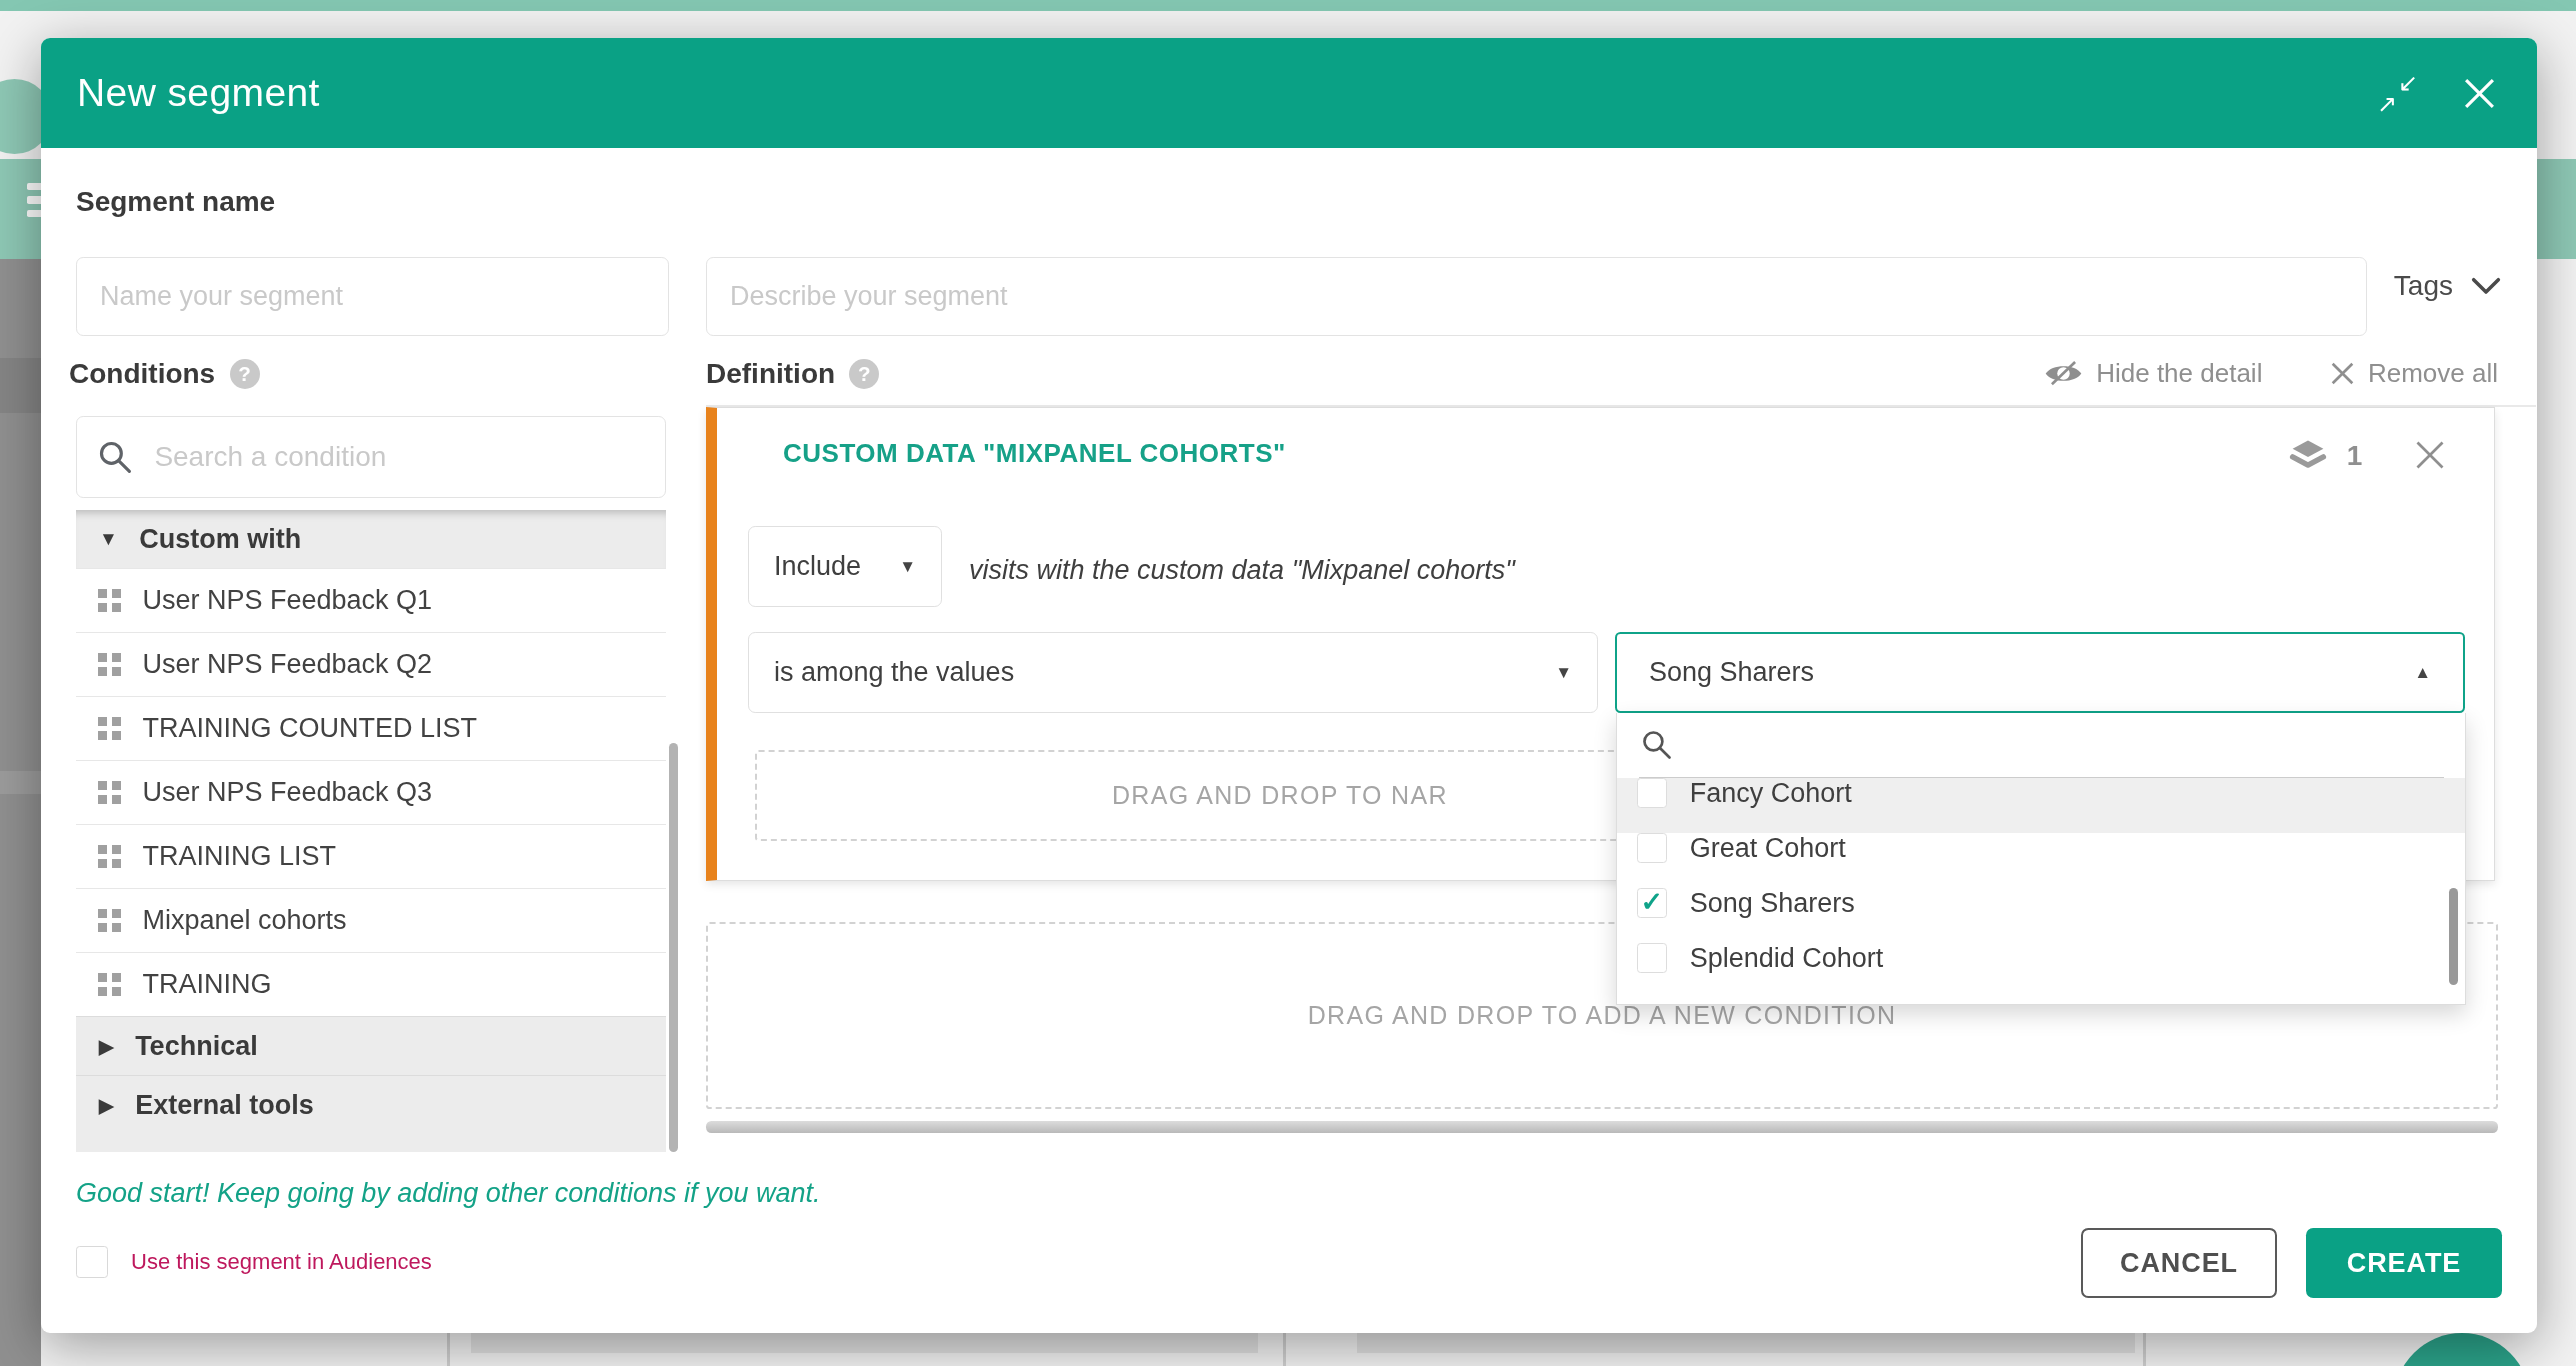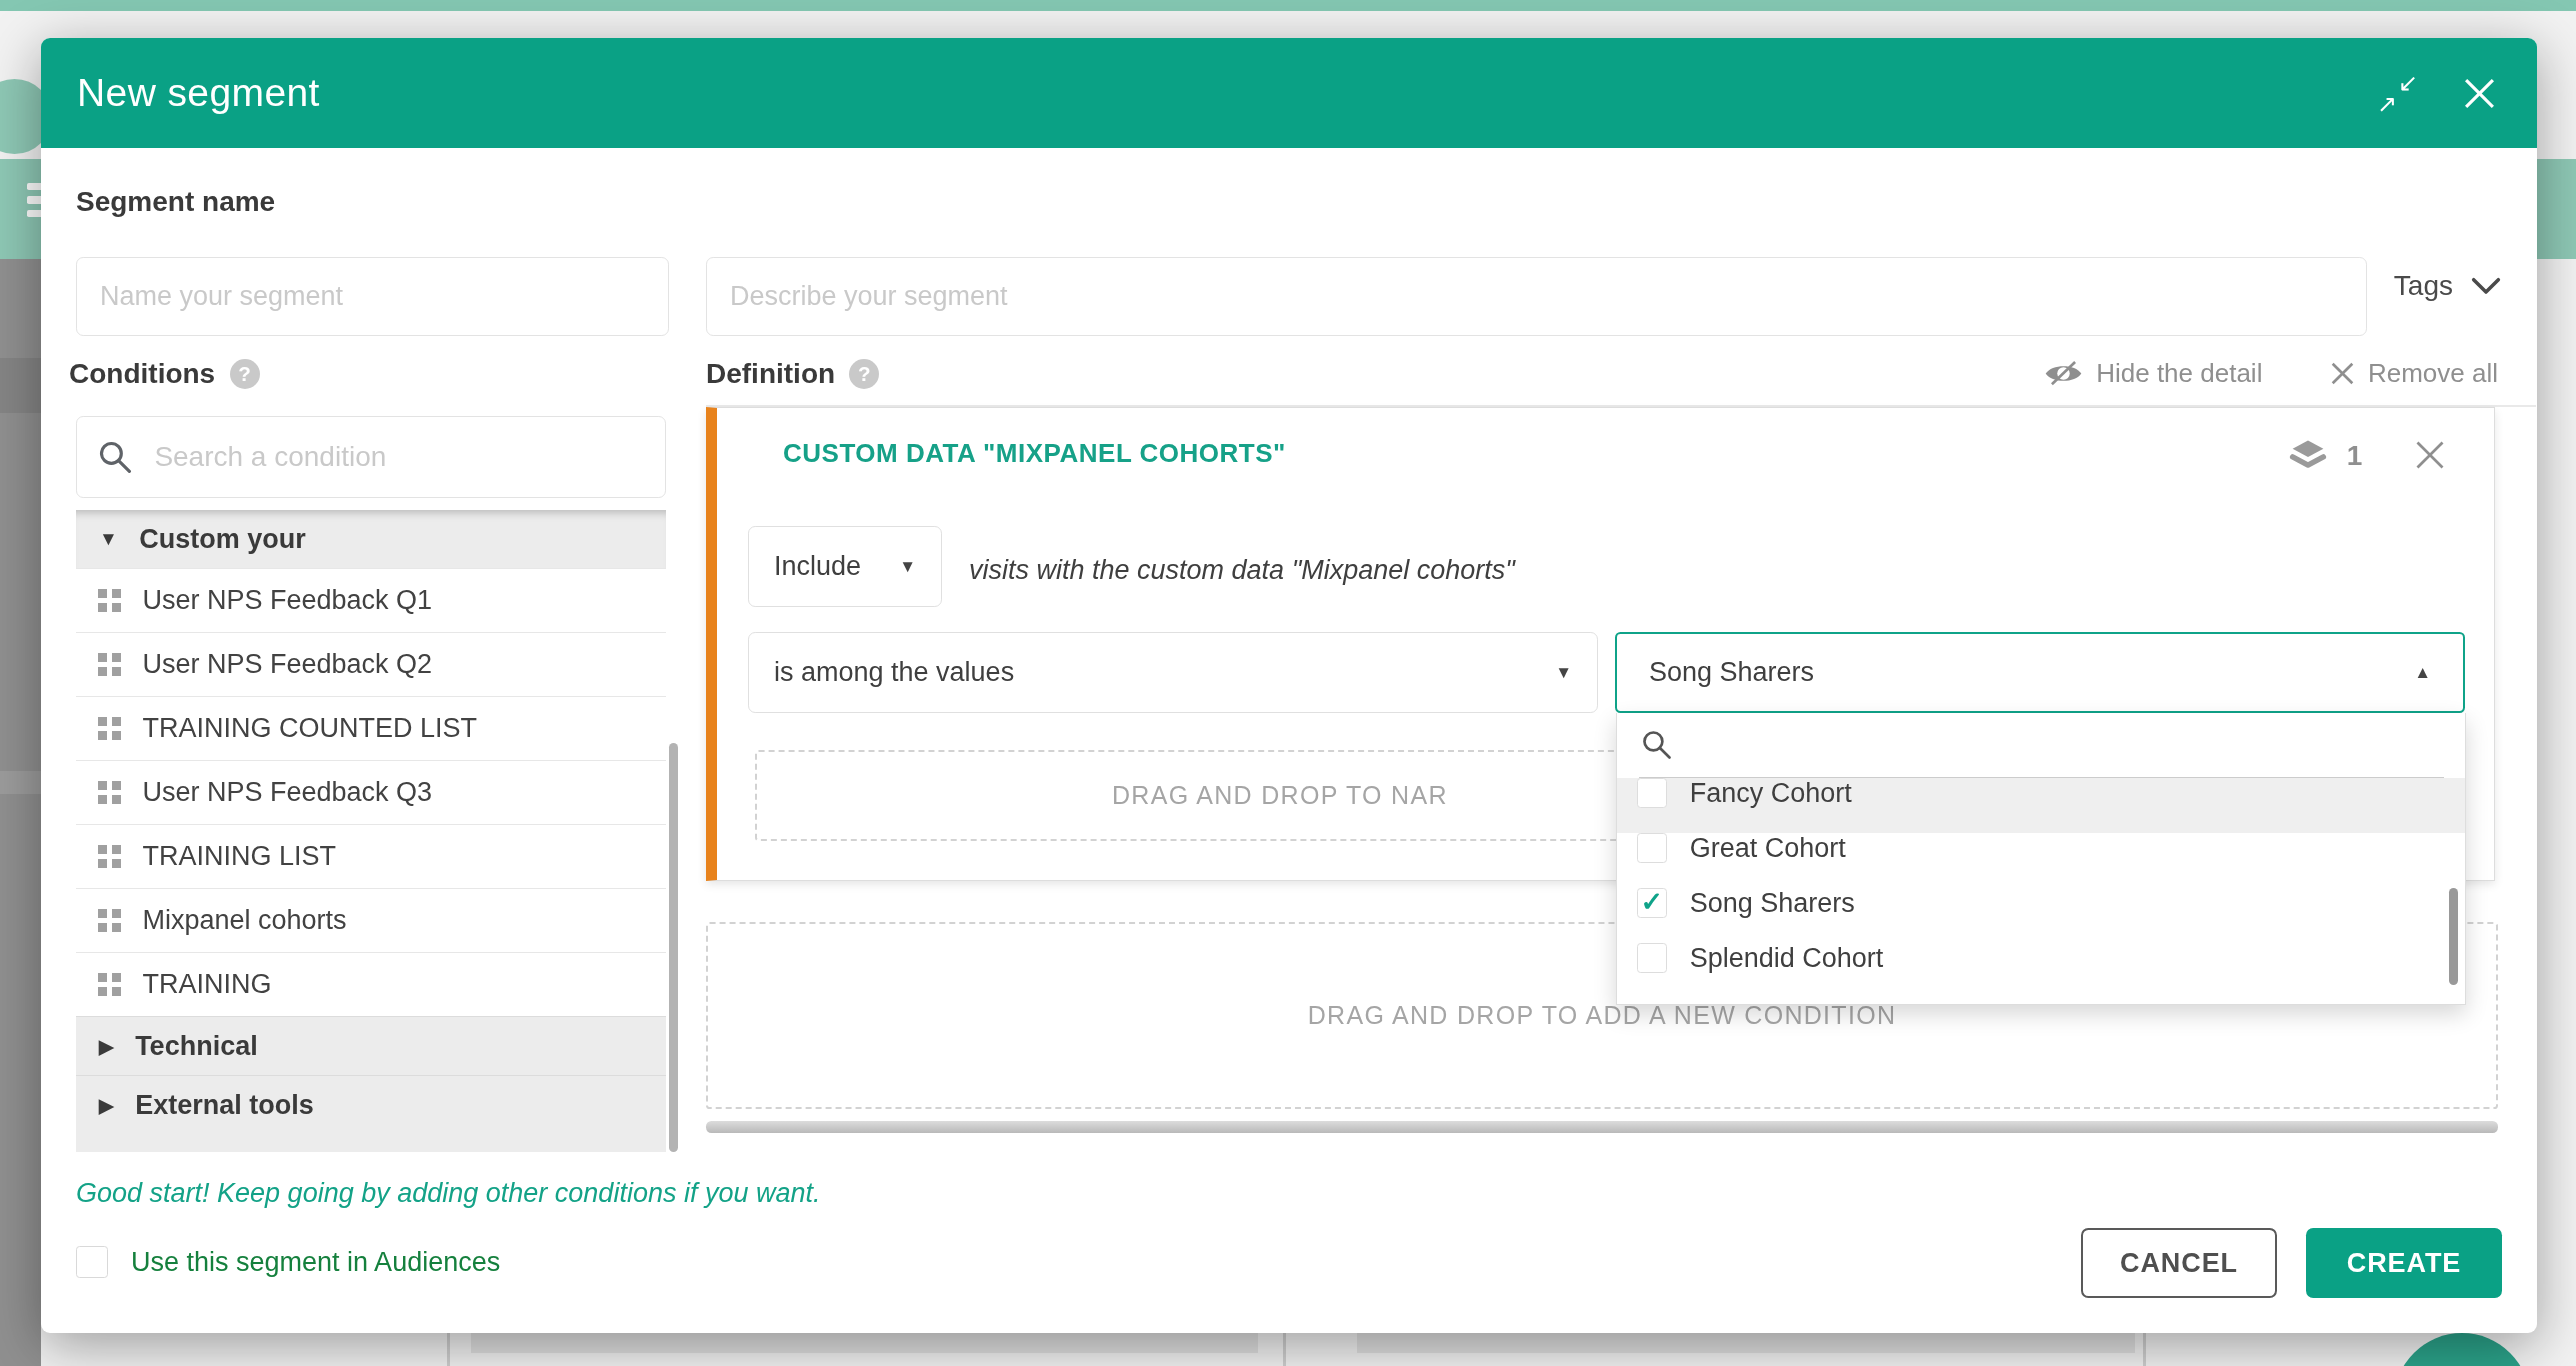--- a/index.html
+++ b/index.html
@@ -119,21 +119,21 @@
   .dd-scroll{position:absolute;right:7.2px;top:175px;width:9px;height:97px;background:#999;border-radius:4.5px;}
   
   .dropzone2{left:665px;top:884px;width:1792px;height:187px;border:2.7px dashed #d2d2d2;border-radius:3.6px;box-sizing:border-box;
     display:flex;align-items:center;justify-content:center;}
   .hscroll{left:665px;top:1083px;width:1792px;height:11.6px;border-radius:5.4px;
     background:linear-gradient(#dcdcdc,#b9b9b9);}
   
   .hint{left:35px;top:1140px;font-size:27px;font-style:italic;color:#13a287;}
   .aud-row{left:35px;top:1208px;display:flex;align-items:center;gap:23px;cursor:pointer;}
   .aud-box{width:32px;height:32px;border:1.8px solid #d9d9d9;border-radius:3.6px;box-sizing:border-box;background:#fff;}
-  .aud-lbl{font-size:27px;color:#15803d;}
+  .aud-lbl{font-size:22px;color:#be185d;}
   .btn{position:absolute;top:1190px;height:70px;width:196px;box-sizing:border-box;border-radius:7.2px;
     display:flex;align-items:center;justify-content:center;font-size:27px;font-weight:bold;letter-spacing:0.9px;cursor:pointer;}
   .btn-cancel{left:2040px;background:#fff;border:2.7px solid #595959;color:#4f4f4f;}
   .btn-create{left:2265px;background:#0aa185;color:#fff;}
   svg{display:block;}
 </style>
 </head>
 <body>
 
 <div class="abs bg-topstrip"></div>
@@ -214,21 +214,21 @@
     <svg width="36" height="36" viewBox="0 0 40 40">
       <circle cx="16" cy="16" r="11" fill="none" stroke="#5f6368" stroke-width="3.5"></circle>
       <line x1="24" y1="24" x2="36" y2="36" stroke="#5f6368" stroke-width="3.5" stroke-linecap="round"></line>
     </svg>
     <input placeholder="Search a condition" style="">
   </div>
 
   <div class="abs cond-list">
     <div class="group-hdr">
       <span class="tri">▼</span>
-      <span>Custom your</span>
+      <span>Custom with</span>
     </div>
     <div class="cond-item">
       <span class="handle">
           <i></i>
           <i></i>
           <i></i>
           <i></i>
         </span>
       <span>User NPS Feedback Q1</span>
     </div>

